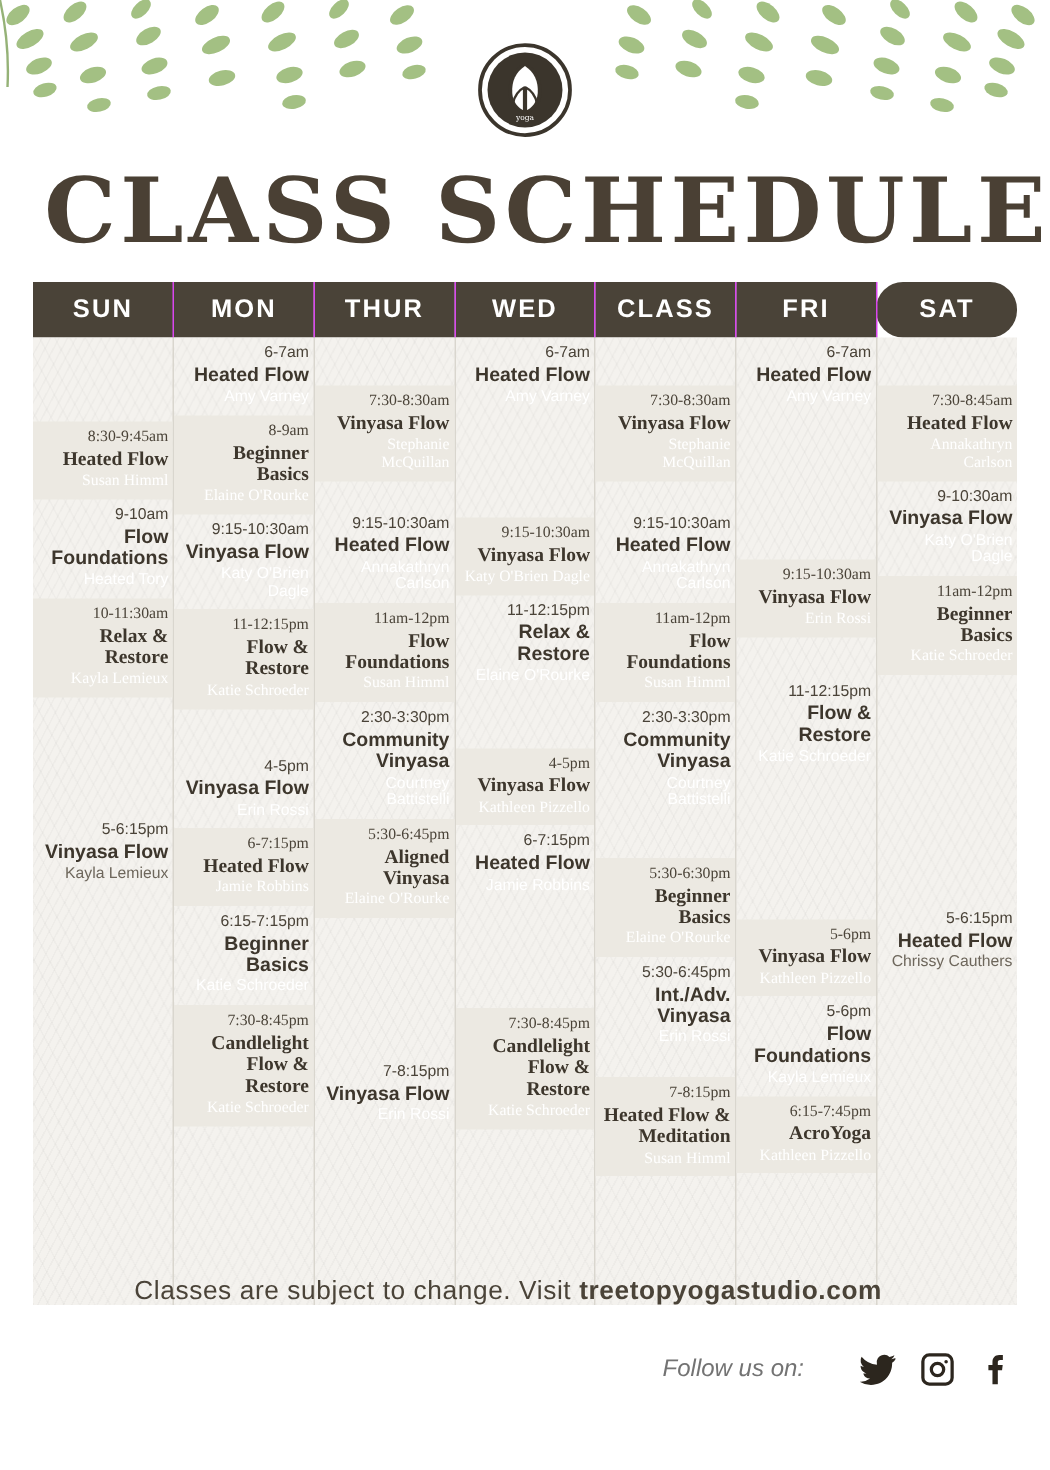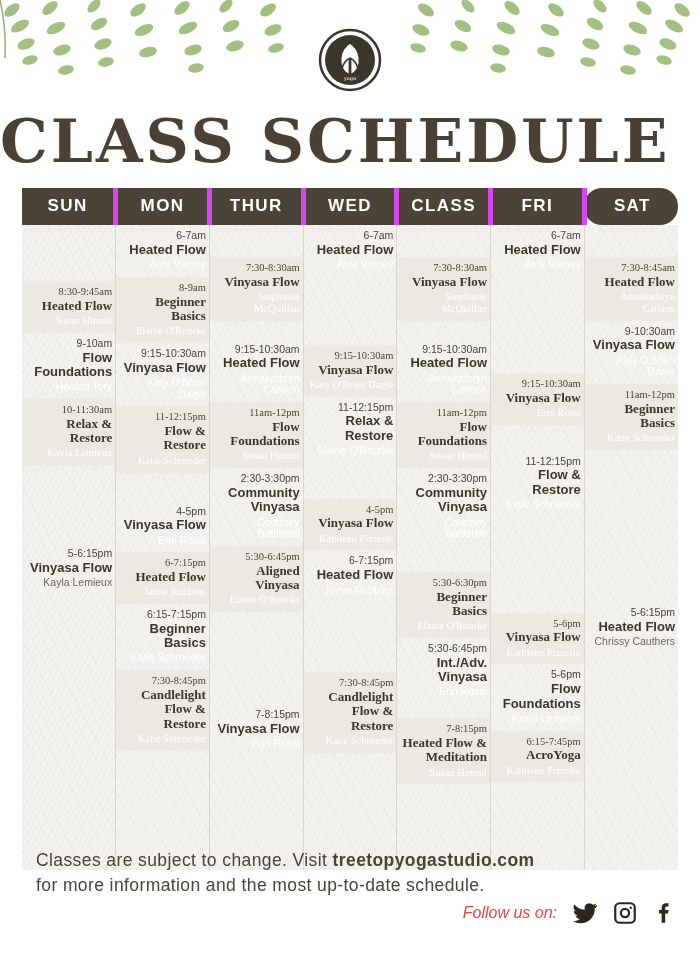--- a/index.html
+++ b/index.html
@@ -25,21 +25,21 @@
     top: 28px; left: 50%;
     transform: translateX(-50%);
     width: 64px; height: 64px;
     z-index: 4;
   }
 
   
   .title {
     position: absolute;
     top: 106px; left: 0; width: 700px;
-    text-align: left;
+    text-align: right;
     font-family: "DejaVu Serif", serif;
     font-size: 60px;
     letter-spacing: 3px;
     color: #4a4034;
     font-weight: bold;
     z-index: 5;
   }
 
   
   .sched {
@@ -49,21 +49,21 @@
     border-collapse: collapse;
   }
   .sched th {
     background: #4a4338;
     color: #ffffff;
     font-family: "Liberation Sans", sans-serif;
     font-size: 17px;
     letter-spacing: 1.4px;
     font-weight: bold;
     padding: 8px 0 9px;
-    border-right: 5px solid #d946ef;
+    border-right: 1px solid #d946ef;
     text-align: center;
   }
   .sched th:last-child { border-right: none; border-radius: 18px; }
 
   .sched td {
     vertical-align: top;
     width: 93.7px;
     padding: 0;
     border-right: 1px solid #d9d6ce;
     background:
@@ -104,43 +104,42 @@
     line-height: 1.12;
   }
   .cls .inst.dark { color: #6e675c; }
 
   .spacer { display: block; }
 
   
   .footer {
     position: absolute;
     left: 0; top: 848px; width: 588px;
-    text-align: left;
-    margin-left: 36px;
+    text-align: right;
   }
   .footer .ln {
     font-size: 17.5px;
     color: #4a4338;
     letter-spacing: 0.4px;
     line-height: 1.45;
   }
   .footer .ln b { font-weight: bold; }
 
   .follow {
     position: absolute;
     right: 22px; top: 900px;
     display: flex;
     align-items: center;
     gap: 14px;
   }
   .follow .lbl {
     font-size: 16px;
     font-style: italic;
-    color: #ef4444;
-    margin-right: 1px;
+    color: #737373;
+    margin-right: 22px;
   }
   .social { width: 26px; height: 26px; fill: #2c261e; }
 </style>
 </head>
 <body>
 
 <div class="leaf-band">
   <svg width="700" height="118" viewBox="0 0 700 118" aria-hidden="true">
     <g fill="#a3bf84" opacity="0.95">
 
@@ -526,21 +525,20 @@
       </td>
 
     </tr>
   </tbody>
 </table>
 
 <div class="footer">
   <div class="ln">
     <span>Classes are subject to change. Visit </span><b>treetopyogastudio.com</b>
   </div>
-  <div class="ln">for more information and the most up-to-date schedule.</div>
 </div>
 
 <div class="follow">
   <span class="lbl">Follow us on:</span>
 
   <svg class="social" viewBox="0 0 24 24">
     <path d="M23 4.9c-.8.4-1.7.6-2.6.8 1-.6 1.7-1.5 2-2.5-.9.5-1.9.9-3 1.1A4.6 4.6 0 0 0 11.6 8c0 .4 0 .7.1 1A13 13 0 0 1 2.2 4.2a4.6 4.6 0 0 0 1.4 6.1 4.5 4.5 0 0 1-2-.6v.1c0 2.2 1.5 4 3.6 4.5a4.6 4.6 0 0 1-2 .1 4.6 4.6 0 0 0 4.2 3.2A9.2 9.2 0 0 1 1 19.5a13 13 0 0 0 7 2c8.4 0 13-7 13-13v-.6c.9-.6 1.6-1.4 2-2Z"></path>
   </svg>
 
   <svg class="social" viewBox="0 0 24 24">

